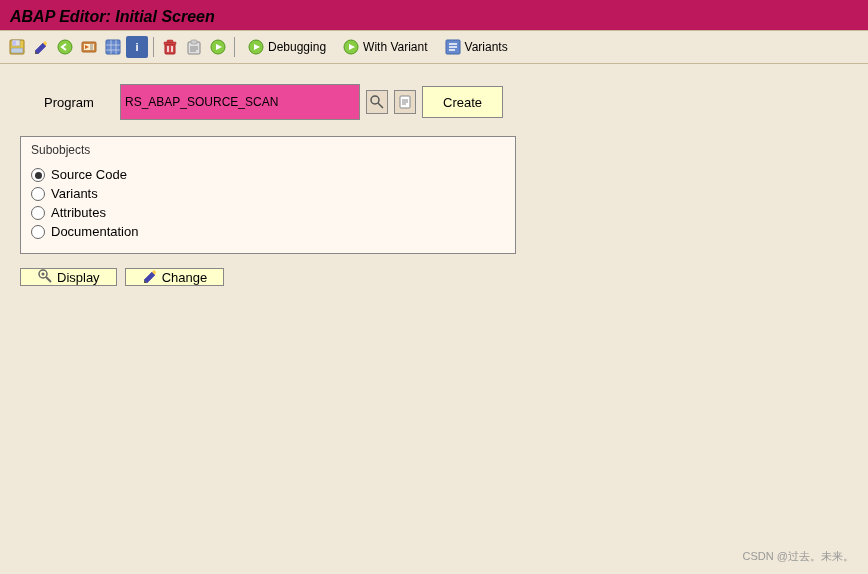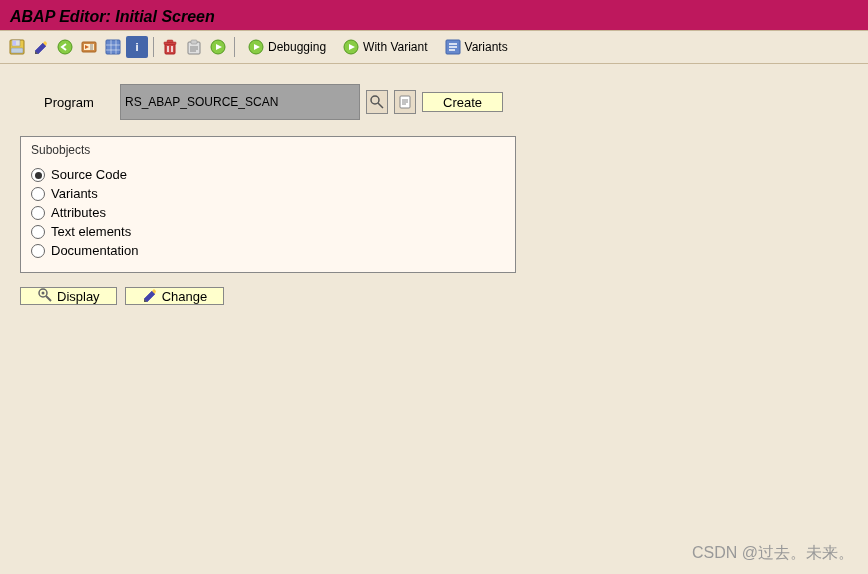--- a/index.html
+++ b/index.html
@@ -85,21 +85,21 @@
     }
     #program-label {
       width: 70px;
       color: #000;
       font-size: 13px;
       margin-left: 24px;
     }
     #program-input {
       width: 240px;
       height: 36px;
-      background: #a3a3a3;
+      background: #ec4899;
       border: 1px solid #888;
       padding: 2px 4px;
       font-size: 12px;
       font-family: Arial, sans-serif;
       color: #000;
       outline: none;
     }
     .search-btn {
       width: 22px;
       height: 24px;
@@ -116,21 +116,21 @@
       height: 24px;
       background: #e8dcc8;
       border: 1px solid #888;
       cursor: pointer;
       display: inline-flex;
       align-items: center;
       justify-content: center;
       font-size: 14px;
     }
     .create-btn {
-      height: 20px;
+      height: 32px;
       padding: 0 20px;
       background: #ffffcc;
       border: 1px solid #888;
       cursor: pointer;
       font-size: 13px;
       font-family: Arial, sans-serif;
       color: #000;
     }
 
     
@@ -200,21 +200,21 @@
     }
     .action-btn-icon {
       font-size: 14px;
     }
 
     
     #watermark {
       position: absolute;
       bottom: 10px;
       right: 14px;
-      font-size: 16px;
+      font-size: 11px;
       color: #999;
       text-align: center;
     }
   </style>
 </head>
 <body>
 
 <div id="title-bar">
   <h1>ABAP Editor: Initial Screen</h1>
 </div>
@@ -352,24 +352,20 @@
       </div>
       <span class="radio-label">Source Code</span>
     </div>
     <div class="radio-row">
       <div class="radio-btn"></div>
       <span class="radio-label">Variants</span>
     </div>
     <div class="radio-row">
       <div class="radio-btn"></div>
       <span class="radio-label">Attributes</span>
-    </div>
-    <div class="radio-row">
-      <div class="radio-btn"></div>
-      <span class="radio-label">Text elements</span>
     </div>
     <div class="radio-row">
       <div class="radio-btn"></div>
       <span class="radio-label">Documentation</span>
     </div>
   </div>
 
   <div id="bottom-buttons">
     <button class="action-btn">
       <span class="action-btn-icon">

